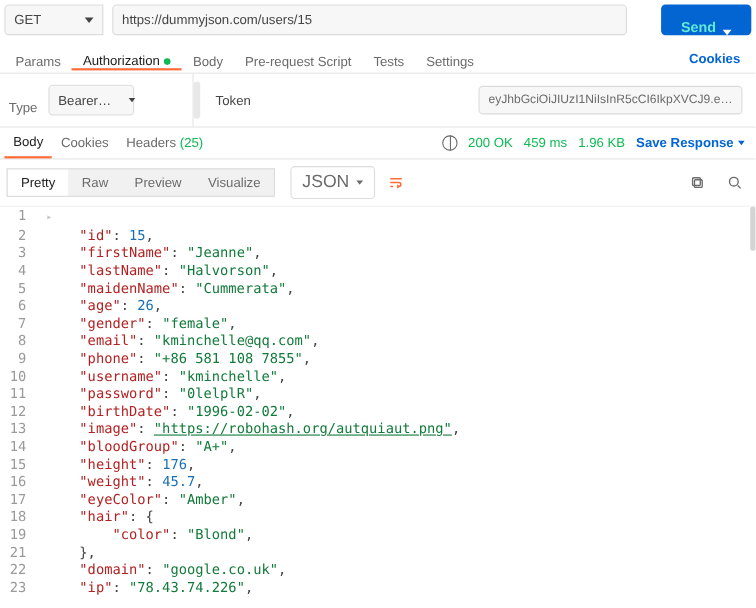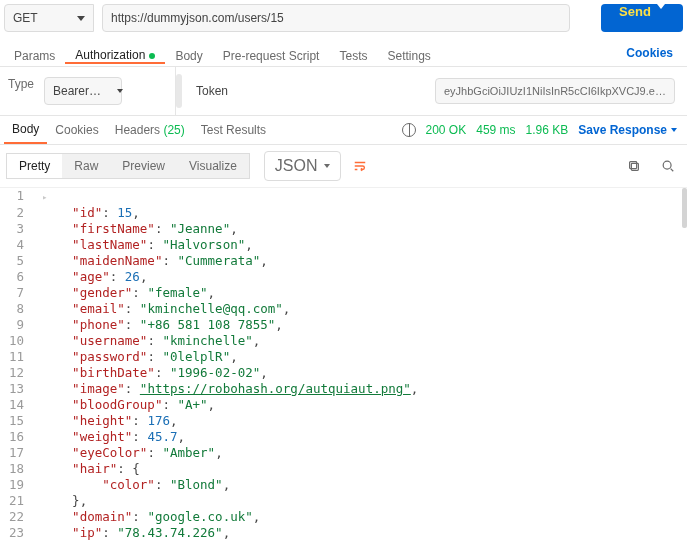--- a/index.html
+++ b/index.html
@@ -1,30 +1,30 @@
 <!DOCTYPE html>
 <html><head>
 <meta charset="utf-8">
 <style>
   * { box-sizing: border-box; margin: 0; padding: 0; }
   body { font-family: -apple-system, BlinkMacSystemFont, "Segoe UI", Helvetica, Arial, sans-serif; font-size: 12px; color: #454545; width: 687px; }
   .bar { display: flex; gap: 8px; padding: 4px 4px 8px 4px; }
   .method { flex: 0 0 90px; display: flex; align-items: center; justify-content: space-between; border: 1px solid #dcdcdc; border-radius: 4px 0 0 4px; background: #f7f7f7; padding: 6px 8px; font-size: 12px; color: #444; cursor: pointer; }
   .url { flex: 1; border: 1px solid #dcdcdc; border-radius: 4px; background: #f7f7f7; padding: 6px 8px; font-size: 12px; color: #444; }
-  .send { flex: 0 0 82px; display: flex; align-items: flex-start; justify-content: center; gap: 6px; background: #0265d2; color: #fde047; border-radius: 4px; font-weight: 600; font-size: 13px; cursor: pointer; margin-left: 23px; }
+  .send { flex: 0 0 82px; display: flex; align-items: flex-end; justify-content: center; gap: 6px; background: #0265d2; color: #5eead4; border-radius: 4px; font-weight: 600; font-size: 13px; cursor: pointer; margin-left: 23px; }
   .chev { width: 0; height: 0; border-left: 4px solid transparent; border-right: 4px solid transparent; border-top: 5px solid currentColor; }
   .chev-sm { border-left-width:3px; border-right-width:3px; border-top-width:4px; }
   .tabs { display: flex; align-items: center; border-bottom: 1px solid #e5e5e5; padding: 0 4px; position: relative; }
   .tab { padding: 6px 10px 0; font-size: 12px; color: #6b6b6b; cursor: pointer; }
   .tab.active { color: #222; border-bottom: 2px solid #ff6c37; }
   .dot { display:inline-block; width:6px; height:6px; border-radius:50%; background:#0cbb52; margin-left:4px; vertical-align:middle;}
   .count { color:#0cbb52; }
   .cookies-link { margin-left:auto; color:#0265d2; font-weight:600; padding:6px 10px; cursor:pointer;}
   .authrow { display:flex; align-items:center; border-bottom:1px solid #e5e5e5; }
-  .authleft { width:176px; display:flex; align-items:flex-start; padding:10px 8px; gap:10px; border-right:1px solid #e5e5e5;}
+  .authleft { width:176px; display:flex; align-items:flex-end; padding:10px 8px; gap:10px; border-right:1px solid #e5e5e5;}
   .authleft .lbl { font-size:12px; color:#6b6b6b;}
   .select { display:flex; align-items:center; justify-content:space-between; border:1px solid #dcdcdc; border-radius:4px; background:#f7f7f7; padding:6px 8px; font-size:12px; color:#444; width:78px; cursor:pointer;gap:16px;}
   .authright { flex:1; display:flex; align-items:center; padding:10px 12px; gap:24px;}
   .tokenbox { flex:1; max-width:240px; margin-left:auto; border:1px solid #dcdcdc; border-radius:4px; background:#f7f7f7; padding:6px 8px; font-size:11px; color:#6b6b6b; white-space:nowrap; overflow:hidden; text-overflow:ellipsis;}
   .handle { width:6px; height:34px; background:#e8e8e8; border-radius:3px; margin:0 2px 0 0;}
   .resp-tabs { display:flex; align-items:center; border-bottom:1px solid #e5e5e5; padding:0 4px;}
   .resp-tabs .tab { padding:6px 8px;}
   .resp-right { margin-left:auto; display:flex; align-items:flex-end; gap:10px; padding-right:6px;}
   .globe { width:14px; height:14px; border:1.4px solid #6b6b6b; border-radius:50%; position:relative;}
   .globe:before{content:"";position:absolute;left:50%;top:-1px;bottom:-1px;width:1px;background:#6b6b6b;}
@@ -92,21 +92,20 @@
   </div>
 </div>
 
 <div class="resp-tabs">
   <div class="tab active">Body</div>
   <div class="tab">Cookies</div>
   <div class="tab">
     <span>Headers</span>
     <span class="count">(25)</span>
   </div>
-  <div class="tab">Test Results</div>
   <div class="resp-right">
     <span class="globe"></span>
     <span class="green">200 OK</span>
     <span class="green">459 ms</span>
     <span class="green">1.96 KB</span>
     <span class="save">
       <span>Save Response</span>
       <span class="chev chev-sm" style="border-top-color:#0265d2"></span>
     </span>
   </div>

